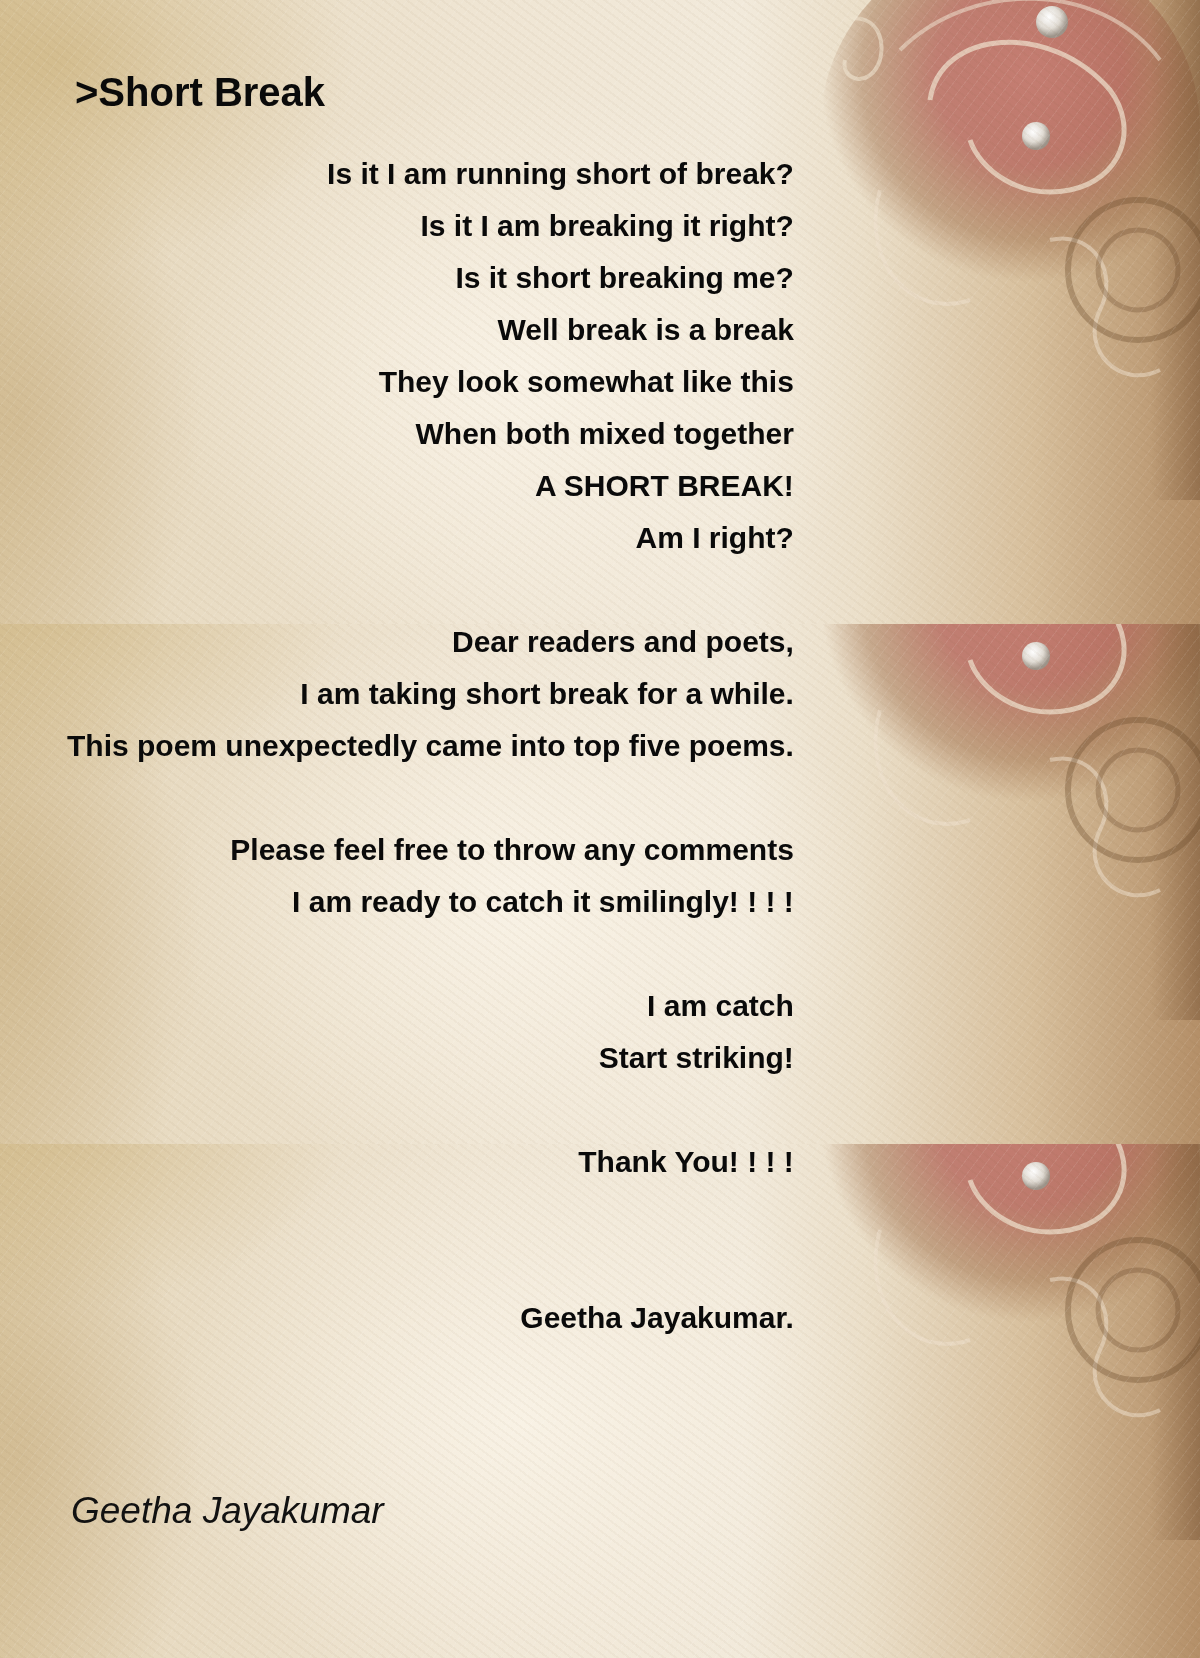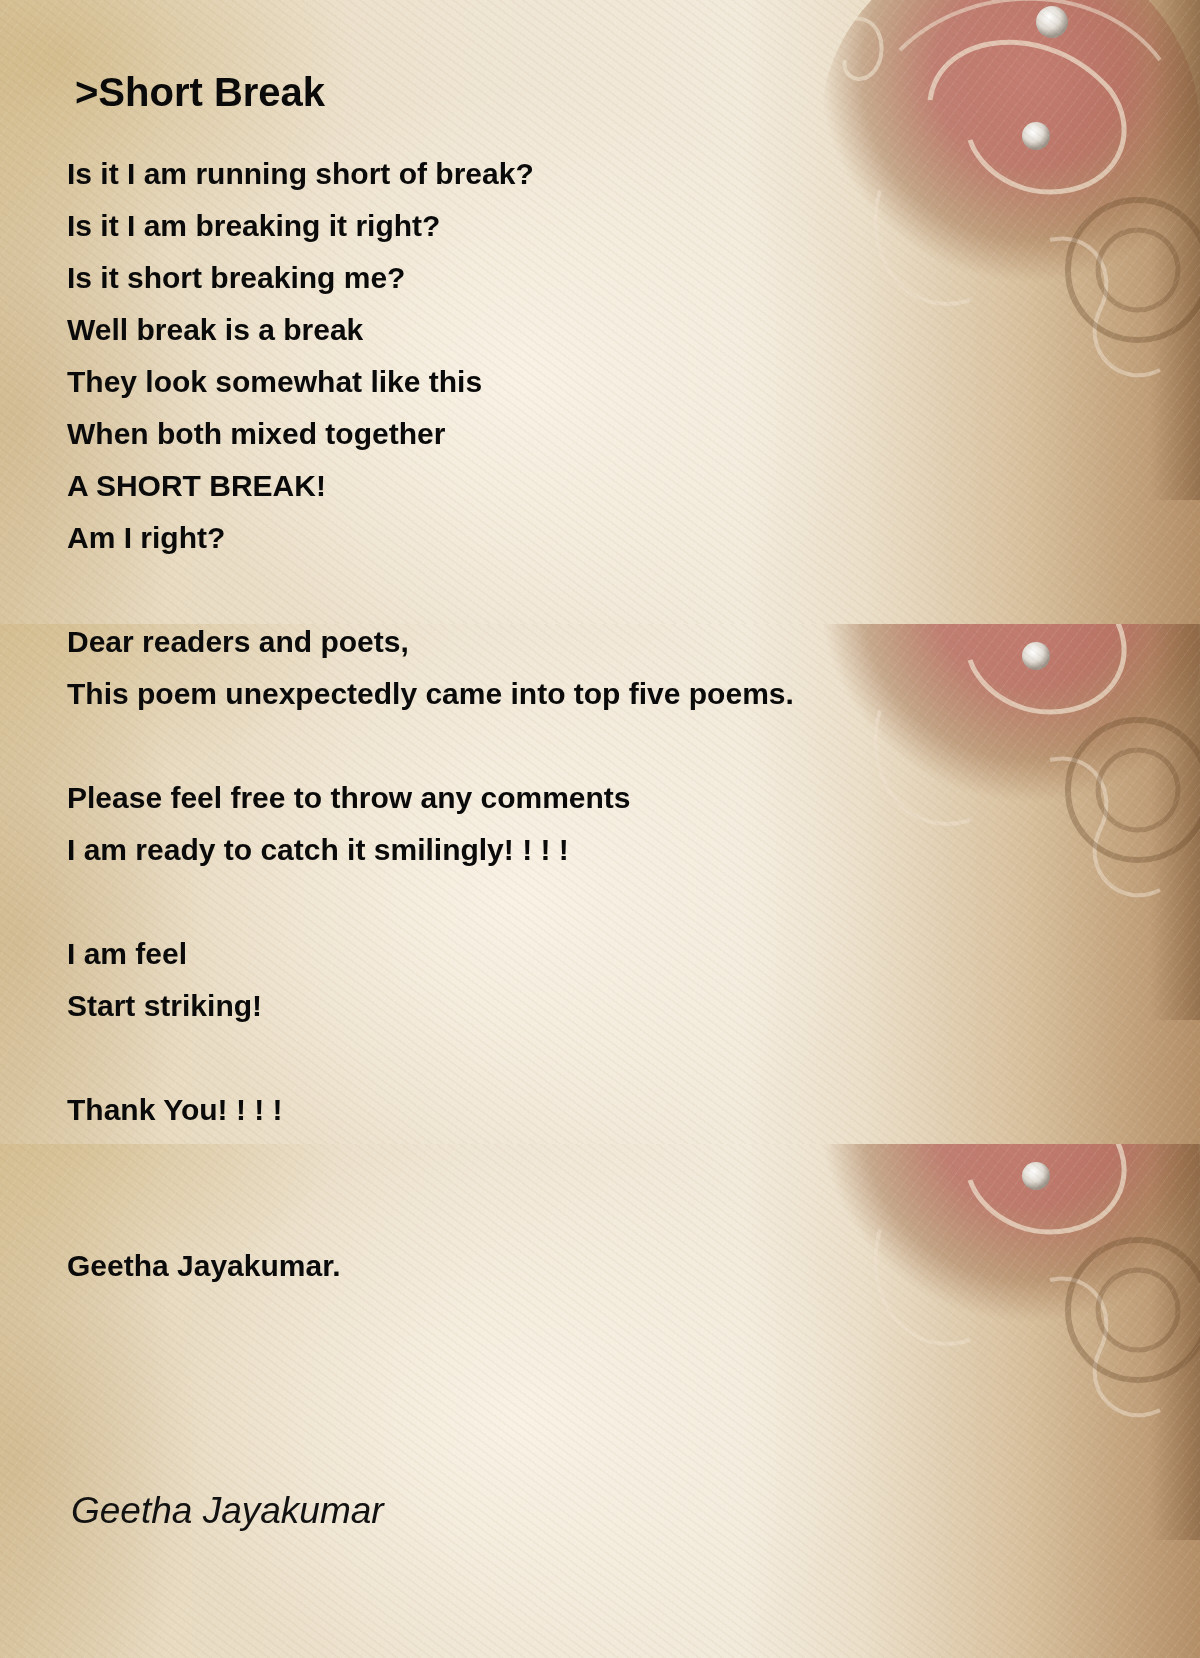--- a/index.html
+++ b/index.html
@@ -74,20 +74,21 @@
       line-height: 48px;
       white-space: nowrap;
     }
     .lines {
       position: absolute;
       top: 148px;
       left: 0;
       margin: 0;
       padding: 0;
       list-style: none;
+      text-align: right;
     }
     .line {
       display: block;
       height: 52px;
       line-height: 52px;
       font-size: 30px;
       font-weight: bold;
       white-space: nowrap;
     }
     .signature {
@@ -220,26 +221,27 @@
     <span class="line">Is it I am running short of break?</span>
     <span class="line">Is it I am breaking it right?</span>
     <span class="line">Is it short breaking me?</span>
     <span class="line">Well break is a break</span>
     <span class="line">They look somewhat like this</span>
     <span class="line">When both mixed together</span>
     <span class="line">A SHORT BREAK!</span>
     <span class="line">Am I right?</span>
     <span class="line"></span>
     <span class="line">Dear readers and poets,</span>
+    <span class="line">I am taking short break for a while.</span>
     <span class="line">This poem unexpectedly came into top five poems.</span>
     <span class="line"></span>
     <span class="line">Please feel free to throw any comments</span>
     <span class="line">I am ready to catch it smilingly! ! ! !</span>
     <span class="line"></span>
-    <span class="line">I am feel</span>
+    <span class="line">I am catch</span>
     <span class="line">Start striking!</span>
     <span class="line"></span>
     <span class="line">Thank You! ! ! !</span>
     <span class="line"></span>
     <span class="line"></span>
     <span class="line">Geetha Jayakumar.</span>
   </div>
 
   <div class="signature">Geetha Jayakumar</div>
 </main>

